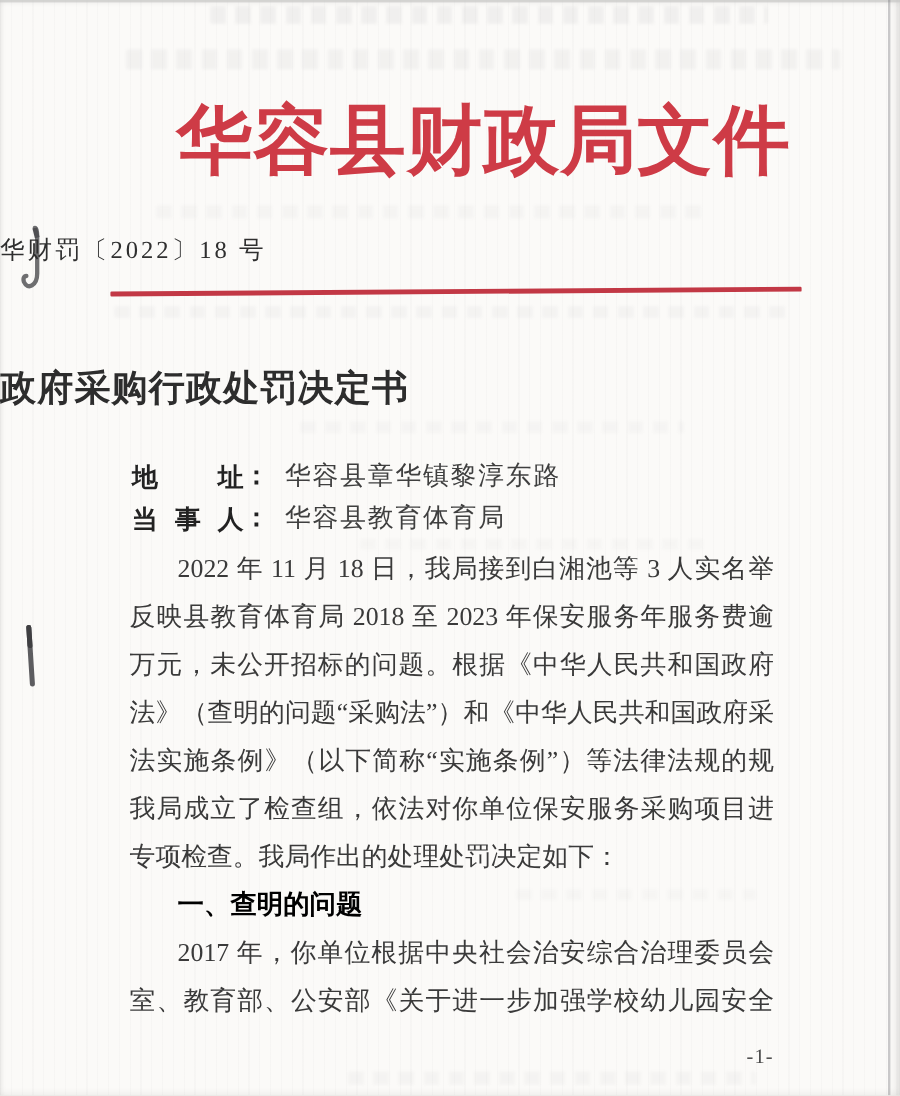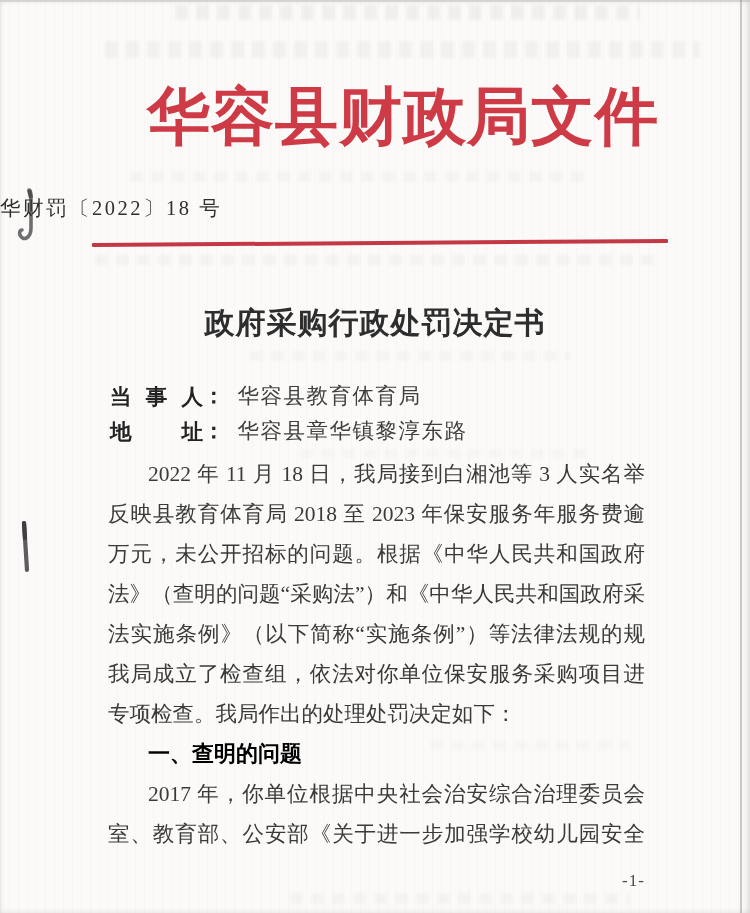--- a/index.html
+++ b/index.html
@@ -91,21 +91,20 @@
     background: #c23845;
     border-radius: 1px;
     transform: rotate(-0.4deg);
     z-index: 4;
   }
   .doc-title {
     position: absolute;
     top: 303px; left: 0;
     width: 100%;
     margin: 0;
-    text-align: center;
     font-family: "Liberation Sans", "DejaVu Sans", sans-serif;
     font-weight: 700;
     font-size: 30px;
     letter-spacing: 1px;
     color: #2d2d2d;
     z-index: 4;
     white-space: nowrap;
   }
   .parties {
     position: absolute;
@@ -208,24 +207,24 @@
   <h1 class="header-title">华容县财政局文件</h1>
 
   <div class="doc-number">华财罚〔2022〕18 号</div>
 
   <div class="red-rule"></div>
 
   <h2 class="doc-title">政府采购行政处罚决定书</h2>
 
   <div class="parties">
     <div class="party-row">
-      <span class="plabel">当事人</span><span class="pcolon">：</span><span class="pvalue">华容县教育体育局</span>
+      <span class="plabel">地址</span><span class="pcolon">：</span><span class="pvalue">华容县章华镇黎淳东路</span>
     </div>
     <div class="party-row">
-      <span class="plabel">地址</span><span class="pcolon">：</span><span class="pvalue">华容县章华镇黎淳东路</span>
+      <span class="plabel">当事人</span><span class="pcolon">：</span><span class="pvalue">华容县教育体育局</span>
     </div>
   </div>
 
   <div class="body-block">
     <div class="line jfull indent">2022 年 11 月 18 日，我局接到白湘池等 3 人实名举报，</div>
     <div class="line jfull">反映县教育体育局 2018 至 2023 年保安服务年服务费逾 500</div>
     <div class="line jfull">万元，未公开招标的问题。根据《中华人民共和国政府采购</div>
     <div class="line jfull">法》（查明的问题“采购法”）和《中华人民共和国政府采购</div>
     <div class="line jfull">法实施条例》（以下简称“实施条例”）等法律法规的规定，</div>
     <div class="line jfull">我局成立了检查组，依法对你单位保安服务采购项目进行了</div>

